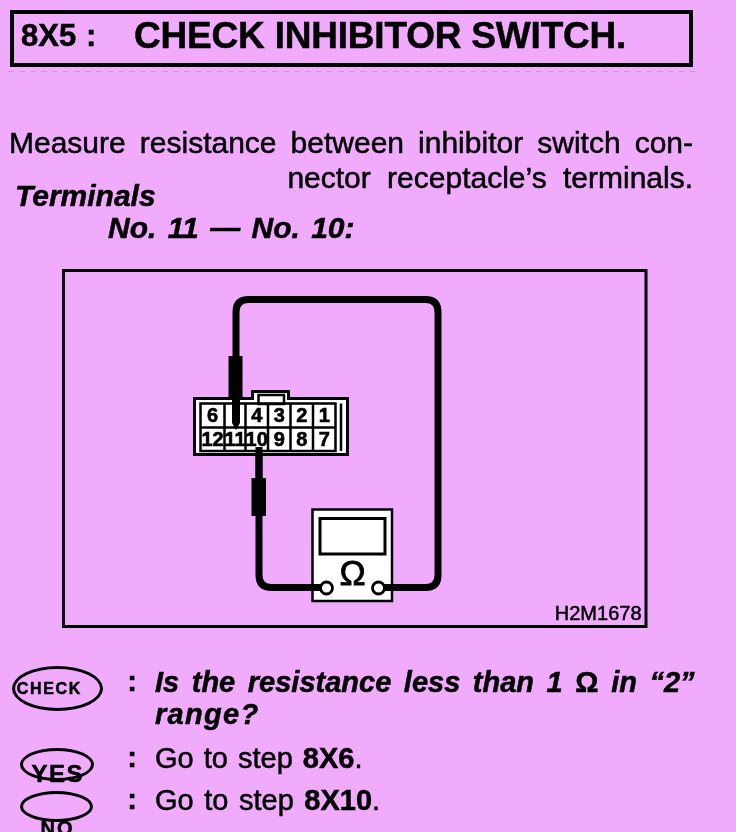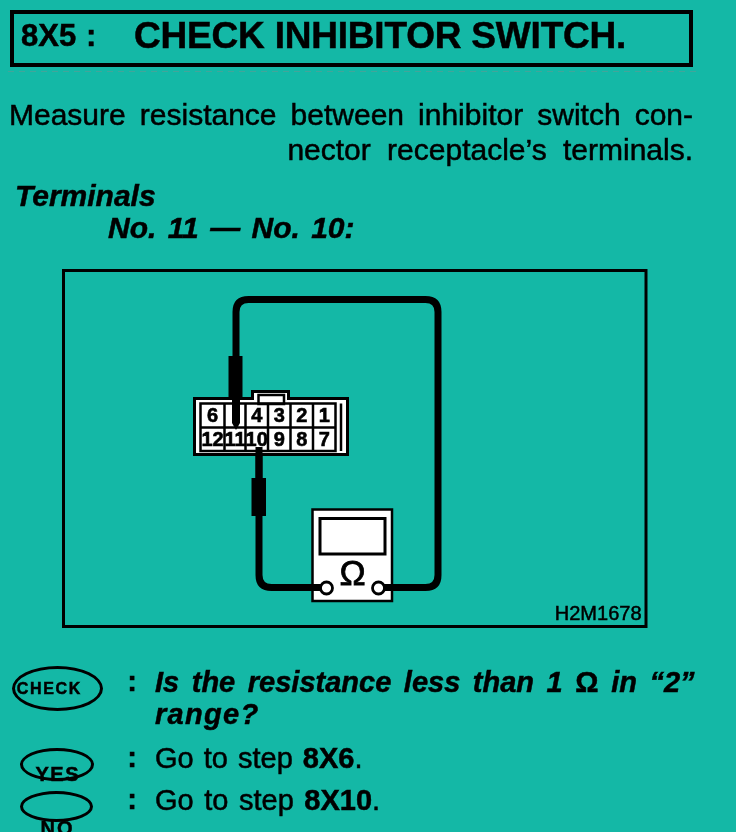--- a/index.html
+++ b/index.html
@@ -1,35 +1,35 @@
 <!DOCTYPE html>
 <html><head>
 <meta charset="utf-8">
 <style>
   html,body{margin:0;padding:0;background:#fff;}
-  #page{position:relative;width:736px;height:832px;background:#14b8a6;overflow:hidden;
+  #page{position:relative;width:736px;height:832px;background:#f0abfc;overflow:hidden;
         font-family:"Liberation Sans", sans-serif;color:#000;-webkit-text-stroke:0.5px #000;}
   .abs{position:absolute;}
 </style>
 </head>
 <body>
 <div id="page">
 
   <div class="abs" style="left:10px;top:10px;width:675px;height:49px;border:4px solid #000;"></div>
 
   <div class="abs" style="left:21px;top:19.5px;font-size:31px;line-height:31px;font-weight:bold;">8X5</div>
 
   <div class="abs" style="left:86px;top:19.5px;font-size:31px;line-height:31px;font-weight:bold;">:</div>
 
   <div class="abs" style="left:134px;top:19.5px;font-size:37px;line-height:31px;font-weight:bold;letter-spacing:-0.2px;white-space:nowrap;">CHECK INHIBITOR SWITCH.</div>
 
   <div class="abs" style="left:8px;top:70.5px;width:692px;height:1px;background:repeating-linear-gradient(90deg,#888 0 6px,transparent 6px 11px);opacity:0.4;"></div>
 
   <div class="abs" style="left:9px;top:96.8px;width:684px;font-size:30px;line-height:35.5px;">
-    <div style="text-align:justify;text-align-last:justify;word-spacing:3px;">Measure resistance between inhibitor switch con-</div>
+    <div style="text-align:justify;text-align-last:justify;word-spacing:3px;margin-top:28px;">Measure resistance between inhibitor switch con-</div>
     <div style="word-spacing:8px;text-align:right;">nector receptacle’s terminals.</div>
   </div>
 
   <div class="abs" style="left:15px;top:180.5px;font-size:30px;line-height:30px;font-weight:bold;font-style:italic;">Terminals</div>
 
   <div class="abs" style="left:80px;top:213px;font-size:30px;line-height:30px;font-weight:bold;font-style:italic;word-spacing:3px;margin-left:28px;">No. 11 — No. 10:</div>
 
   <svg class="abs" style="left:62px;top:269px;" width="586" height="360" viewBox="0 0 586 360">
 
     <rect x="1.5" y="1.5" width="582.5" height="356" fill="none" stroke="#000" stroke-width="3"></rect>
@@ -90,21 +90,21 @@
 
   <div class="abs" style="left:12px;top:666px;width:85px;height:39px;border:3.5px solid #000;border-radius:50%;display:flex;align-items:center;justify-content:flex-start;">
     <span style="font-size:16px;font-weight:bold;letter-spacing:1.7px;text-indent:1.7px;">CHECK</span>
   </div>
 
   <div class="abs" style="left:127.3px;top:666.5px;font-size:29px;line-height:29px;font-weight:bold;">:</div>
 
   <div class="abs" style="left:155px;top:665.7px;width:580px;font-size:29px;font-weight:bold;font-style:italic;line-height:32.5px;word-spacing:4.5px;">Is the resistance less than 1 <span style="font-style:normal;">Ω</span> in “2”<br><span style="letter-spacing:1.3px;">range?</span></div>
 
   <div class="abs" style="left:20px;top:748px;width:68px;height:27px;border:3px solid #000;border-radius:50%;display:flex;align-items:center;justify-content:center;">
-    <span style="font-size:20px;font-weight:bold;letter-spacing:1.6px;text-indent:1.6px;margin-top:19px;">YES</span>
+    <span style="font-size:24px;font-weight:bold;letter-spacing:1.6px;text-indent:1.6px;margin-top:19px;">YES</span>
   </div>
 
   <div class="abs" style="left:127.3px;top:743px;font-size:29px;line-height:29px;font-weight:bold;">:</div>
 
   <div class="abs" style="left:155px;top:743.5px;font-size:29px;line-height:29px;word-spacing:2px;">Go to step <b>8X6</b>.</div>
 
   <div class="abs" style="left:20px;top:791px;width:67px;height:25px;border:3px solid #000;border-radius:50%;display:flex;align-items:center;justify-content:center;">
     <span style="font-size:20px;font-weight:bold;letter-spacing:2.2px;text-indent:2.2px;margin-top:44px;">NO</span>
   </div>
 

